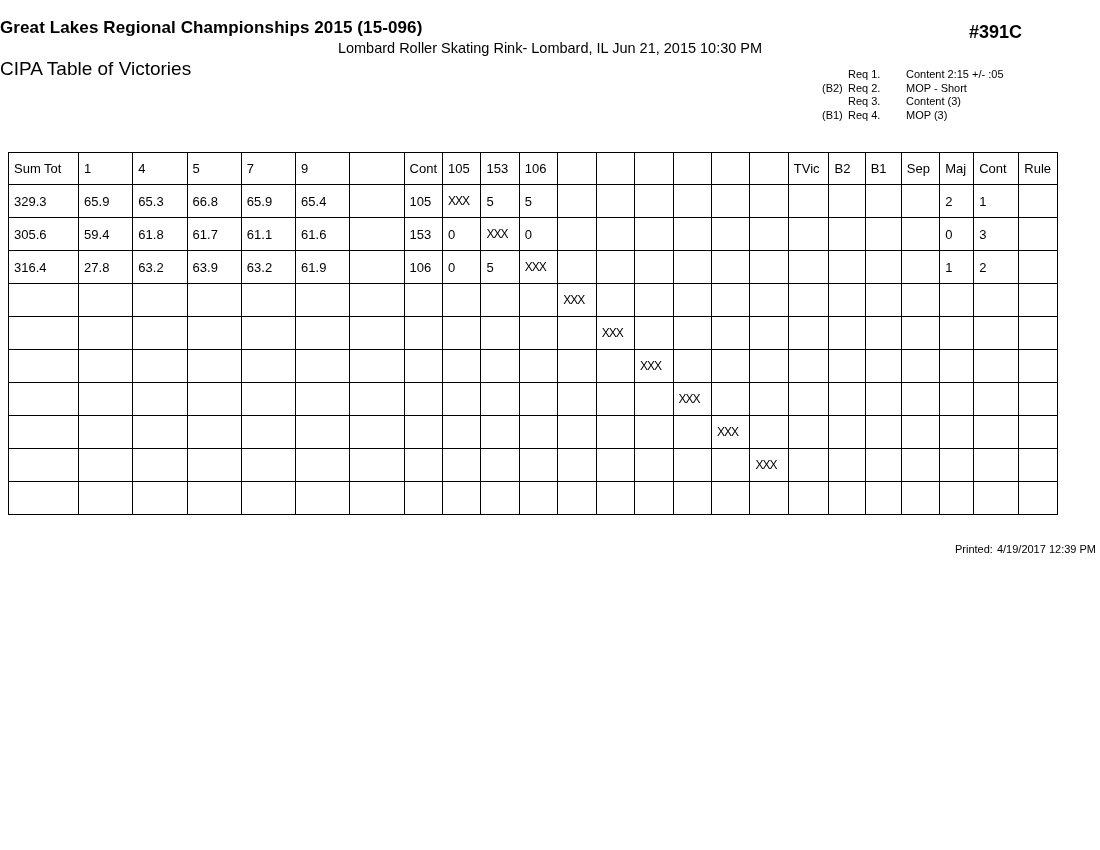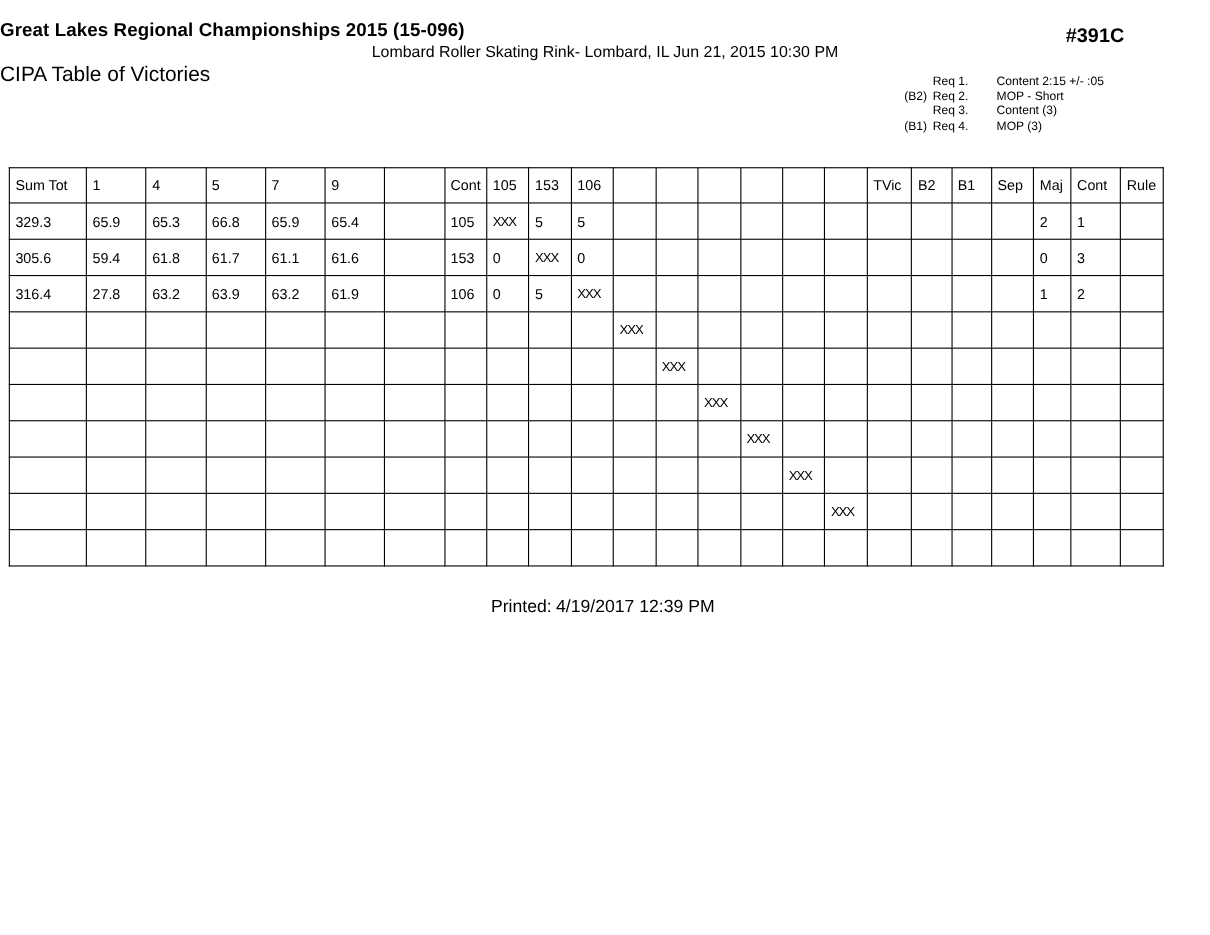--- a/index.html
+++ b/index.html
@@ -142,22 +142,22 @@
     font-size: 12px;
     letter-spacing: -1px;
   }
 
   
   .printed {
     position: absolute;
     left: 0;
     top: 543px;
     width: 1100px;
-    text-align: center;
-    font-size: 16px;
+    text-align: right;
+    font-size: 11px;
   }
   .printed span { margin-right: 4px; }
 </style>
 </head>
 <body>
 
 <div class="page">
 
   <div class="header">
     <div class="title-main">Great Lakes Regional Championships 2015 (15-096)</div>

